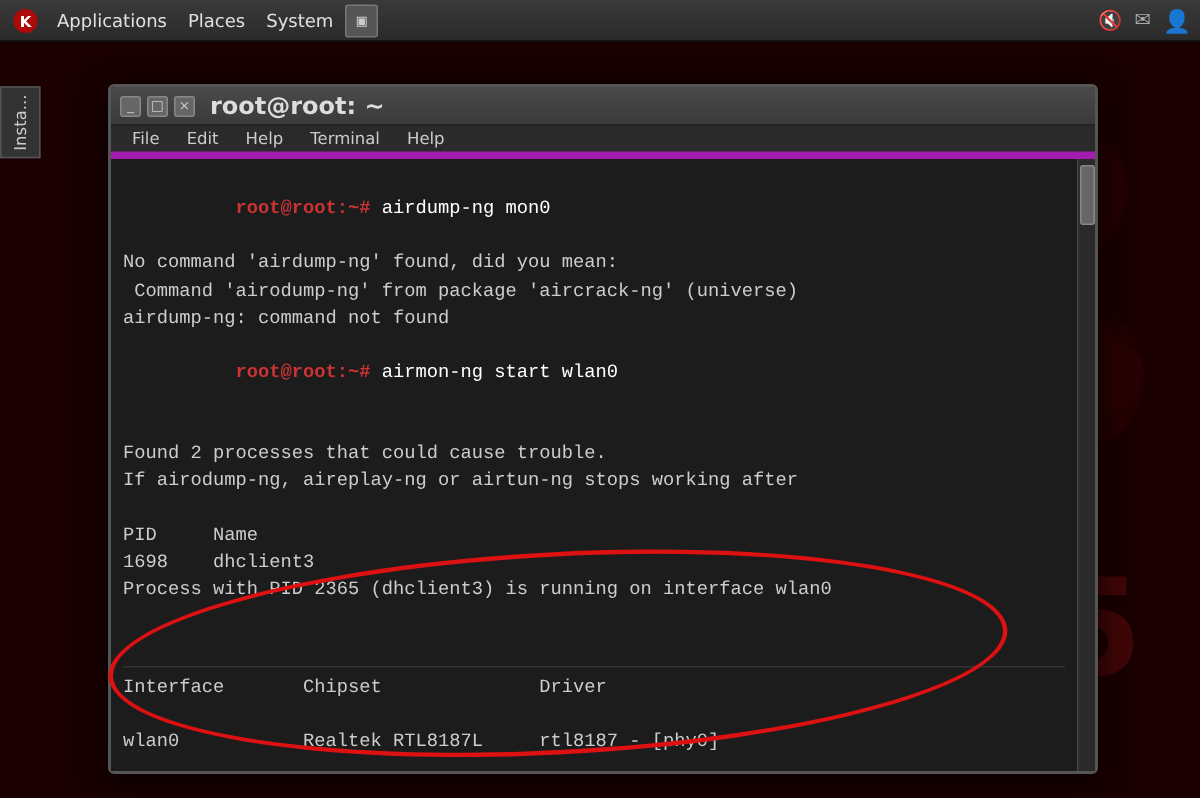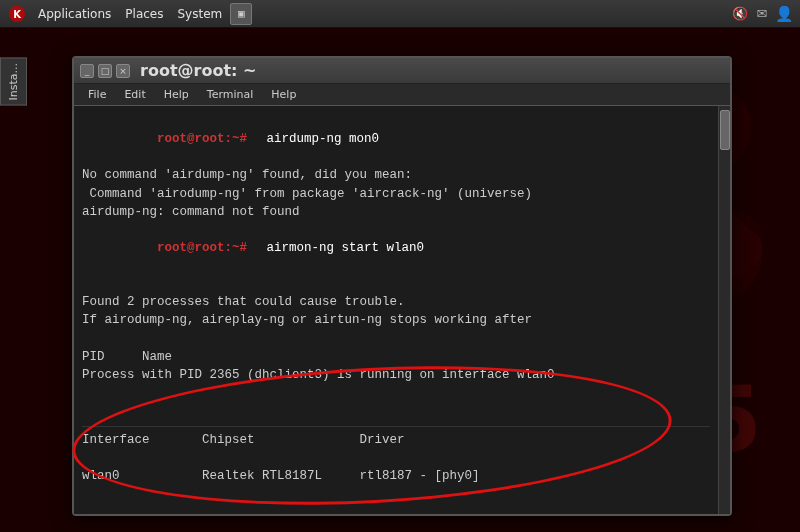--- a/index.html
+++ b/index.html
@@ -174,21 +174,21 @@
       font-weight: bold;
       margin-left: 6px;
     }
 
     .terminal-menubar {
       height: 22px;
       background: #2a2a2a;
       display: flex;
       align-items: center;
       padding: 0 6px;
-      border-bottom: 1px solid #a21caf;
+      border-bottom: 5px solid #a21caf;
       gap: 2px;
     }
 
     .menu-item {
       color: #ccc;
       font-size: 11px;
       padding: 2px 8px;
       cursor: pointer;
     }
 
@@ -222,21 +222,21 @@
     }
 
     .terminal-content-area {
       display: flex;
       flex: 1;
       overflow: hidden;
     }
 
     
     .prompt { color: #cc3333; font-weight: bold; }
-    .cmd { color: #ffffff; margin-left: 12px; }
+    .cmd { color: #ffffff; }
     .output { color: #cccccc; }
 
     .terminal-line {
       white-space: pre;
       display: block;
     }
 
     
     .red-oval {
       position: absolute;
@@ -339,20 +339,21 @@
         </span>
 
         <span class="terminal-line">&nbsp;</span>
 
         <span class="terminal-line output">Found 2 processes that could cause trouble.</span>
         <span class="terminal-line output">If airodump-ng, aireplay-ng or airtun-ng stops working after</span>
 
         <span class="terminal-line">&nbsp;</span>
 
         <span class="terminal-line output">PID     Name</span>
+        <span class="terminal-line output">1698    dhclient3</span>
         <span class="terminal-line output">Process with PID 2365 (dhclient3) is running on interface wlan0</span>
 
         <span class="terminal-line">&nbsp;</span>
 
         <div class="table-section">
           <span class="terminal-line output">Interface       Chipset              Driver</span>
           <span class="terminal-line">&nbsp;</span>
           <span class="terminal-line output">wlan0           Realtek RTL8187L     rtl8187 - [phy0]</span>
 
         </div>

